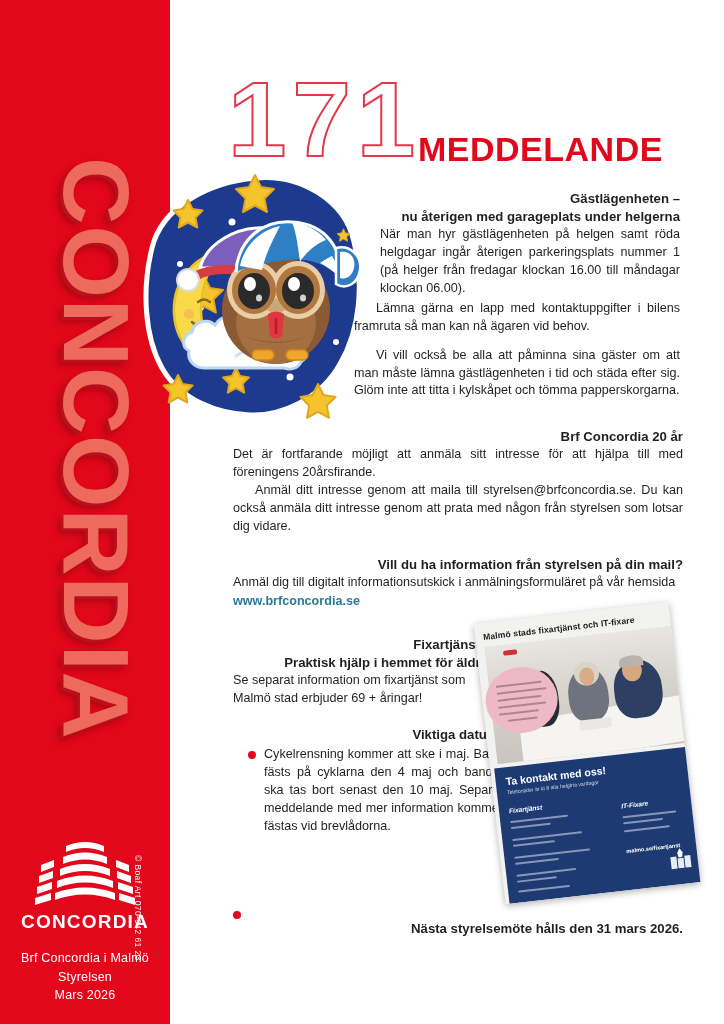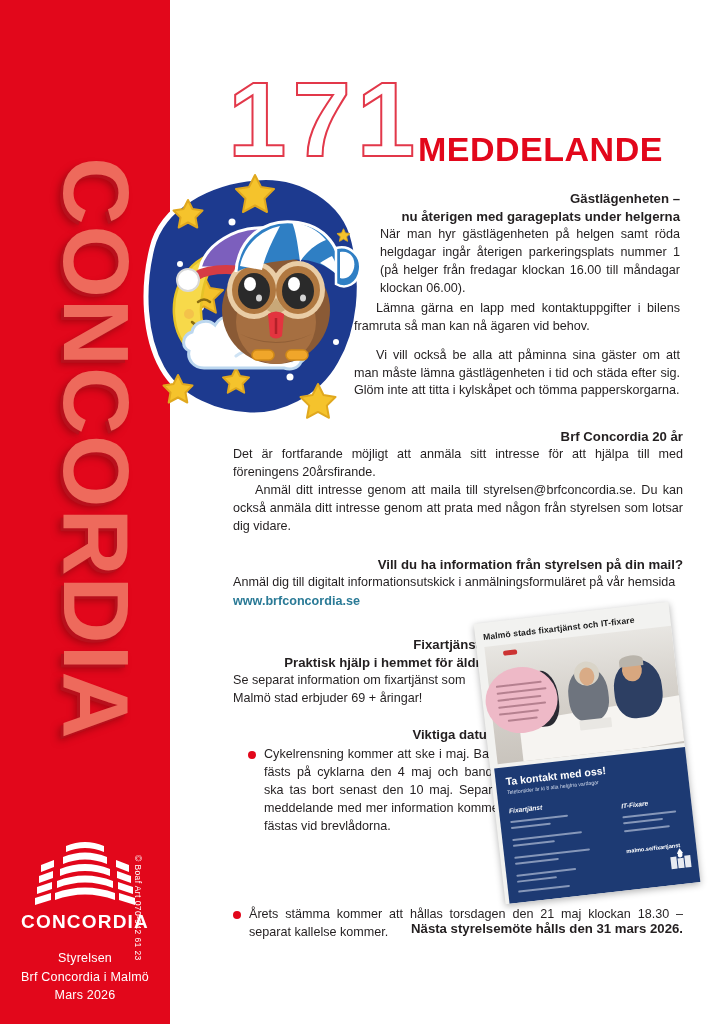--- a/index.html
+++ b/index.html
@@ -249,22 +249,22 @@
           <path d="M5 60 L21 55 L21 62 L5 67 Z"></path>
 
           <path d="M99 27 L86 22 L86 29 L99 34 Z"></path>
           <path d="M101 38 L87 33 L87 40 L101 45 Z"></path>
           <path d="M103 49 L88 44 L88 51 L103 56 Z"></path>
           <path d="M105 60 L89 55 L89 62 L105 67 Z"></path>
         </g>
       </svg>
       <div id="logo-word">CONCORDIA</div>
 
+      <div class="footer-line">Brf Concordia i Malmö</div>
       <div class="footer-line">Styrelsen</div>
-      <div class="footer-line">Brf Concordia i Malmö</div>
       <div class="footer-line">Mars 2026</div>
     </div>
 
     <div id="credit">© Boaf Art 070-942 61 23</div>
   </div>
 
   <div id="issue-number">171</div>
   <div id="doc-title">MEDDELANDE</div>
 
   <svg id="owl-art" viewBox="0 0 232 248">
@@ -388,21 +388,20 @@
     <div class="bullet-item">
       <span class="dot"></span>
       <span>Cykelrensning kommer att ske i maj. Band fästs på cyklarna den 4 maj och bandet ska tas bort senast den 10 maj. Separat meddelande med mer information kommer fästas vid brevlådorna.</span>
     </div>
   </div>
 
 
   <div id="sec-stamma" class="content">
     <div class="bullet-item">
       <span class="dot"></span>
-      <span>Årets stämma kommer att hållas torsdagen den 21 maj klockan 18.30 – separat kallelse kommer.</span>
     </div>
   </div>
 
   <div id="sec-next" class="content h-bold">Nästa styrelsemöte hålls den 31 mars 2026.</div>
 
   <div id="flyer">
     <div id="flyer-title">Malmö stads fixartjänst och IT-fixare</div>
 
     <div id="flyer-photo">
       <div id="p-table"></div>

